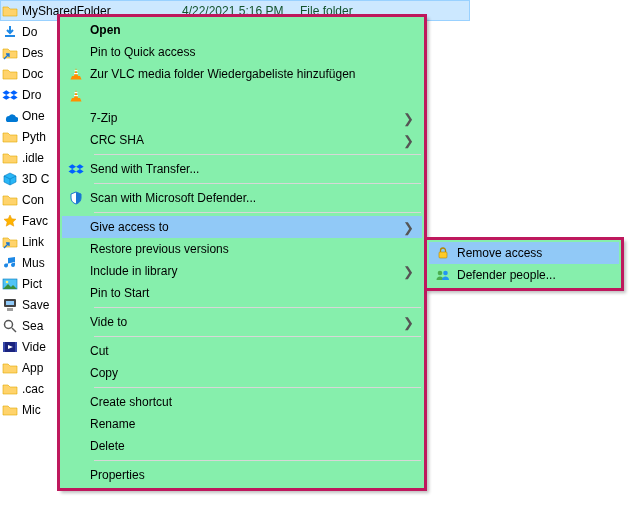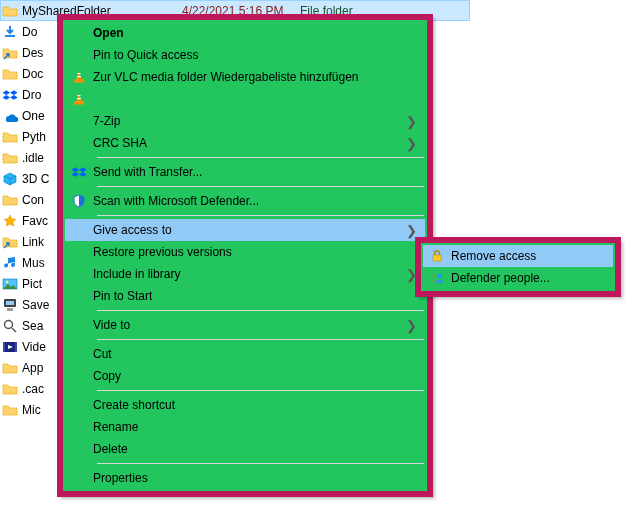--- a/index.html
+++ b/index.html
@@ -3,26 +3,26 @@
 <meta charset="utf-8">
 <style>
   html,body{margin:0;padding:0;font-family:"Segoe UI",Tahoma,sans-serif;font-size:12px;color:#000;background:#fff;width:642px;height:525px;overflow:hidden}
   .wrap{position:relative;width:642px;height:525px}
   
   .files{position:absolute;left:0;top:0;width:470px}
   .file-row{display:flex;align-items:center;height:21px;padding-left:2px;white-space:nowrap}
   .file-row.sel{background:#cce8ff;border:1px solid #99d1ff;height:19px;padding-left:1px}
   .icon16{width:16px;height:16px;margin-right:4px;flex:0 0 16px;display:flex;align-items:center;justify-content:center}
   .fname{width:160px;overflow:hidden;text-overflow:clip}
-  .fdate{width:118px;color:#7f1d1d}
+  .fdate{width:118px;color:#14532d}
   .ftype{color:#14532d}
   
-  .menu{position:absolute;background:#22c55e;border:6px solid #be185d;box-shadow:3px 3px 3px -1px rgba(0,0,0,.25);padding:2px}
+  .menu{position:absolute;background:#86efac;border:3px solid #be185d;box-shadow:3px 3px 3px -1px rgba(0,0,0,.25);padding:2px}
   .menu.main{left:57px;top:14px;width:360px}
-  .menu.sub{left:415px;top:237px;width:190px}
+  .menu.sub{left:424px;top:237px;width:190px}
   .mrow{display:flex;align-items:center;height:22px;position:relative}
   .mrow.hl{background:#91c9f7}
   .micon{width:28px;display:flex;align-items:center;justify-content:center;flex:0 0 28px}
   .mlabel{flex:1;padding-right:18px;white-space:nowrap}
   .mlabel.bold{font-weight:600}
   .marrow{position:absolute;right:8px;top:4px;font-size:13px;color:#555}
   .msep{height:1px;background:#d7d7d7;margin:3px 1px 3px 32px}
   
   svg{display:block}
 </style>

